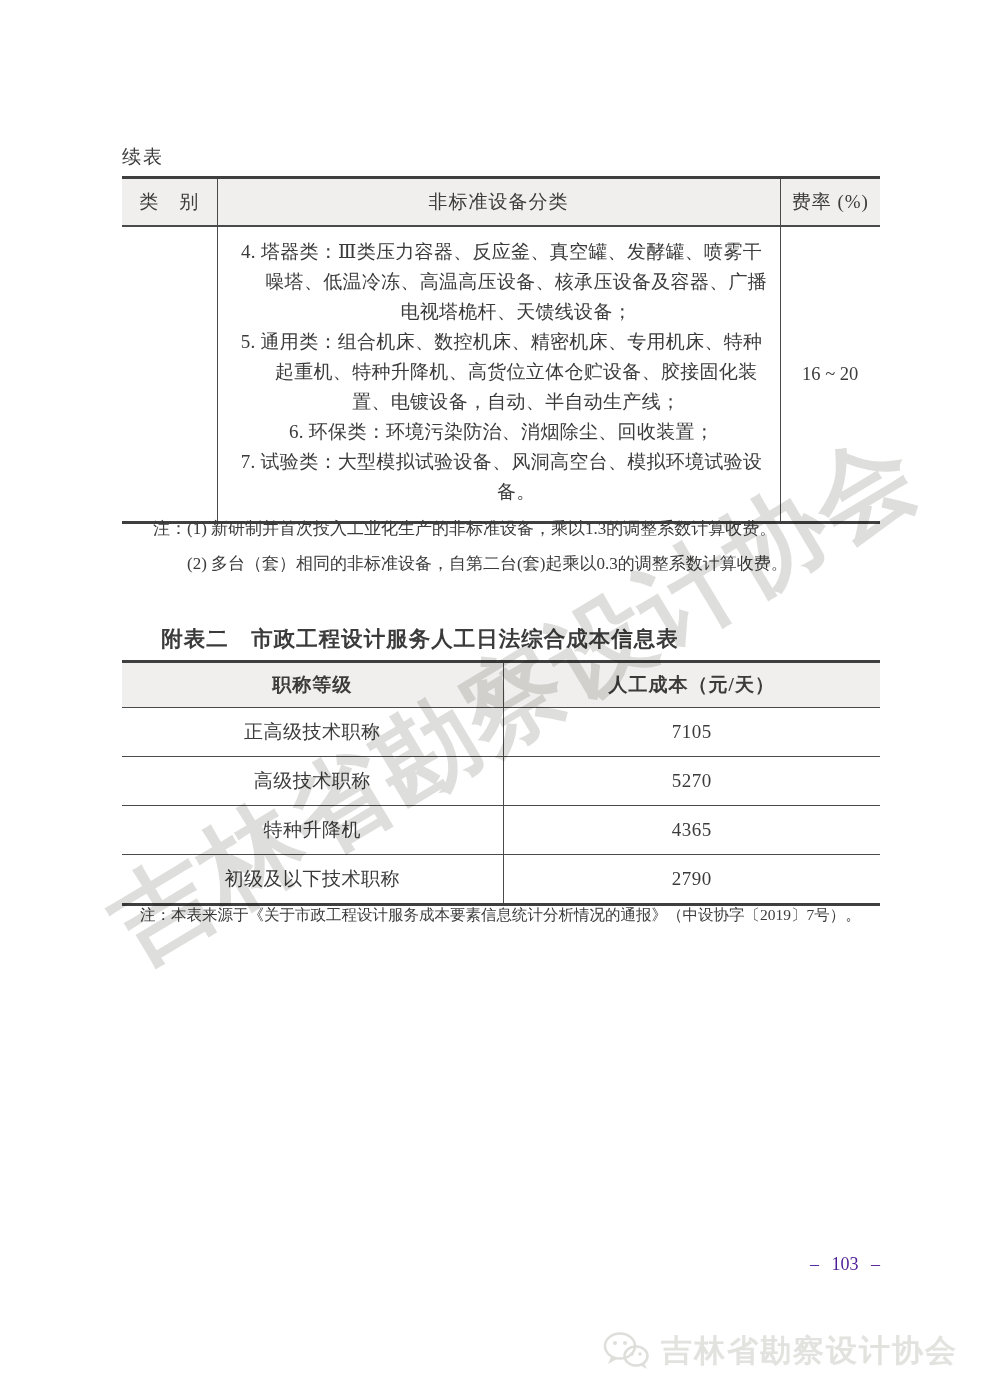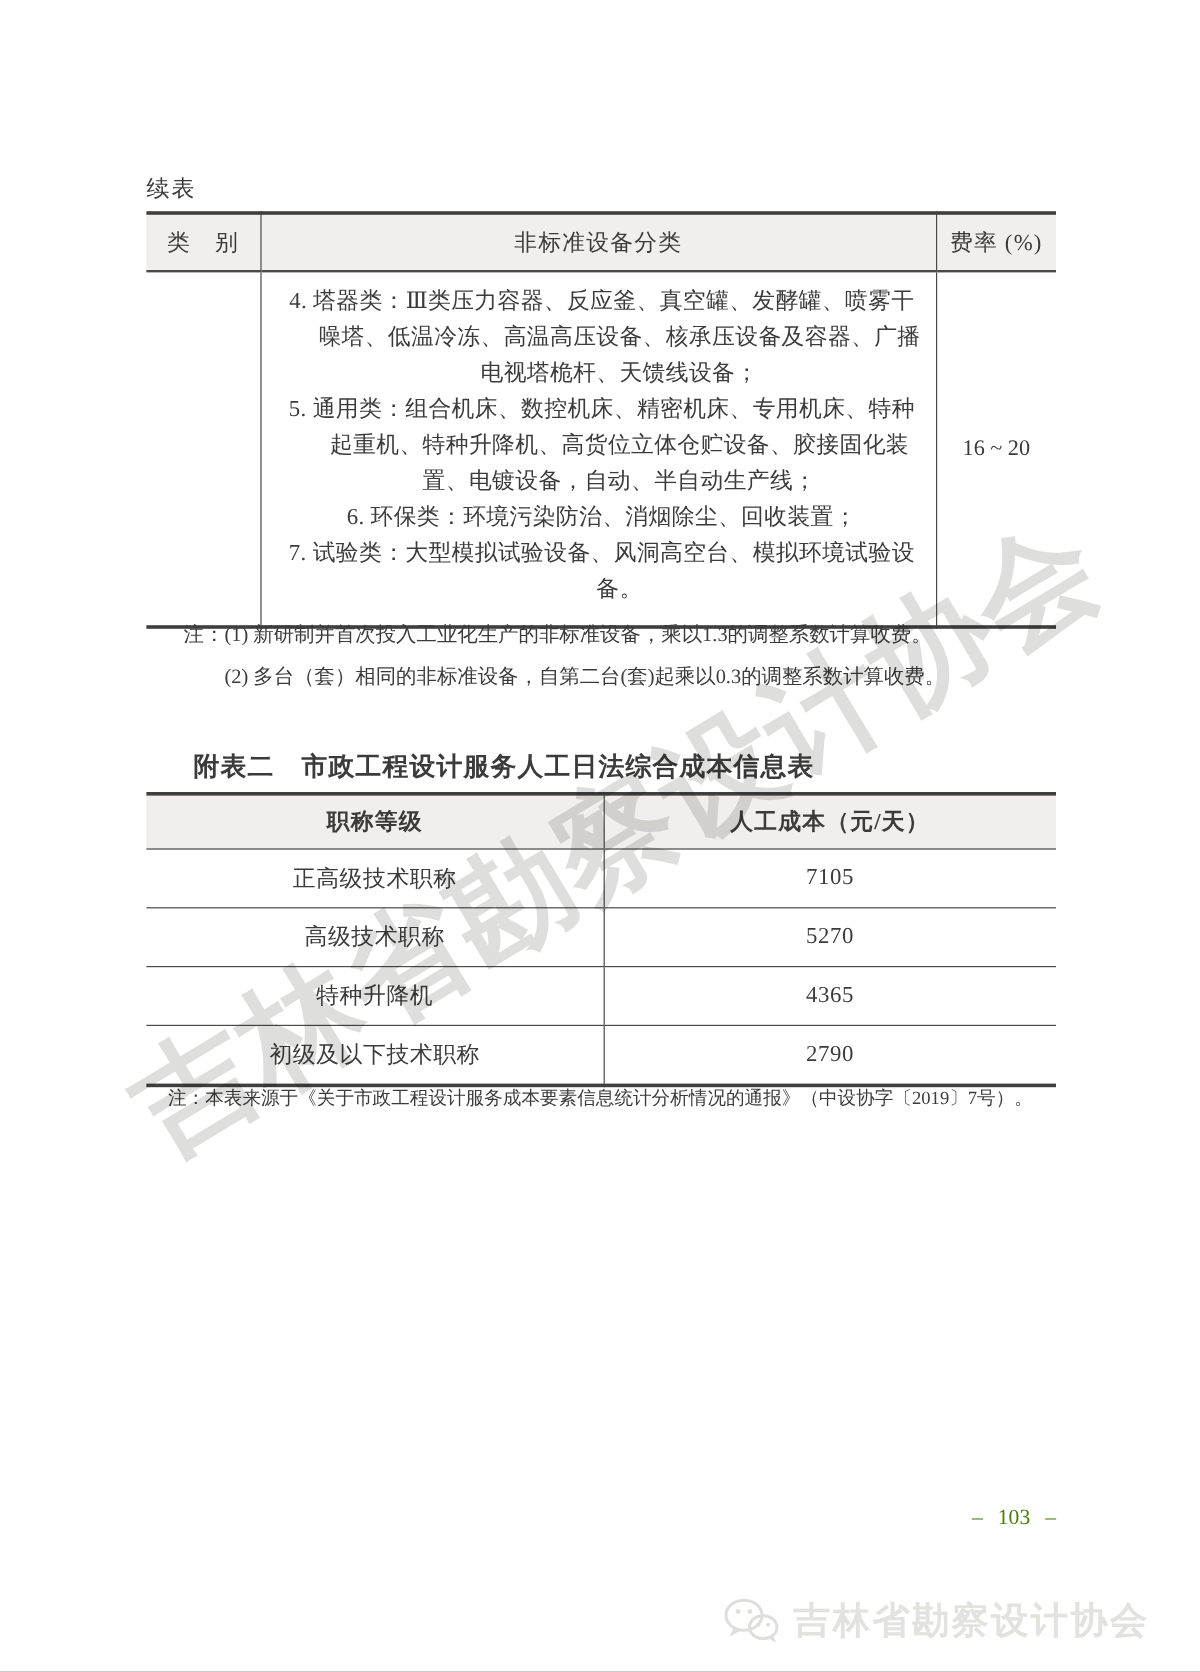--- a/index.html
+++ b/index.html
@@ -47,21 +47,21 @@
   .tbl2 th { background:#f0efed; font-weight:bold; height:42px; letter-spacing:1px;
     border-bottom:1.5px solid #4a4a4a; }
   .tbl2 td { height:46px; text-align:center; border-bottom:1.5px solid #4a4a4a; letter-spacing:0.5px; }
   .tbl2 tr:last-child td { border-bottom:none; }
   .tbl2 .c2 { border-left:1.5px solid #4a4a4a; }
 
   .note2 { position:absolute; left:140px; top:905px; font-size:15.5px; white-space:nowrap; }
 
   
   .pagenum { position:absolute; top:1254px; left:122px; width:758px; text-align:right;
-    font-size:18px; word-spacing:8px; color:#4d7c0f; }
+    font-size:18px; word-spacing:8px; color:#4c1d95; }
 
   
   .watermark {
     position:absolute; left:55px; top:645px; width:910px; height:110px;
     text-align:center; font-size:100px; line-height:110px;
     font-family:"Liberation Sans","DejaVu Sans",sans-serif; font-weight:600;
     color:rgba(158,158,154,0.34);
     transform:rotate(-31deg); transform-origin:center;
     letter-spacing:2px; pointer-events:none; mix-blend-mode:multiply;
     white-space:nowrap;

